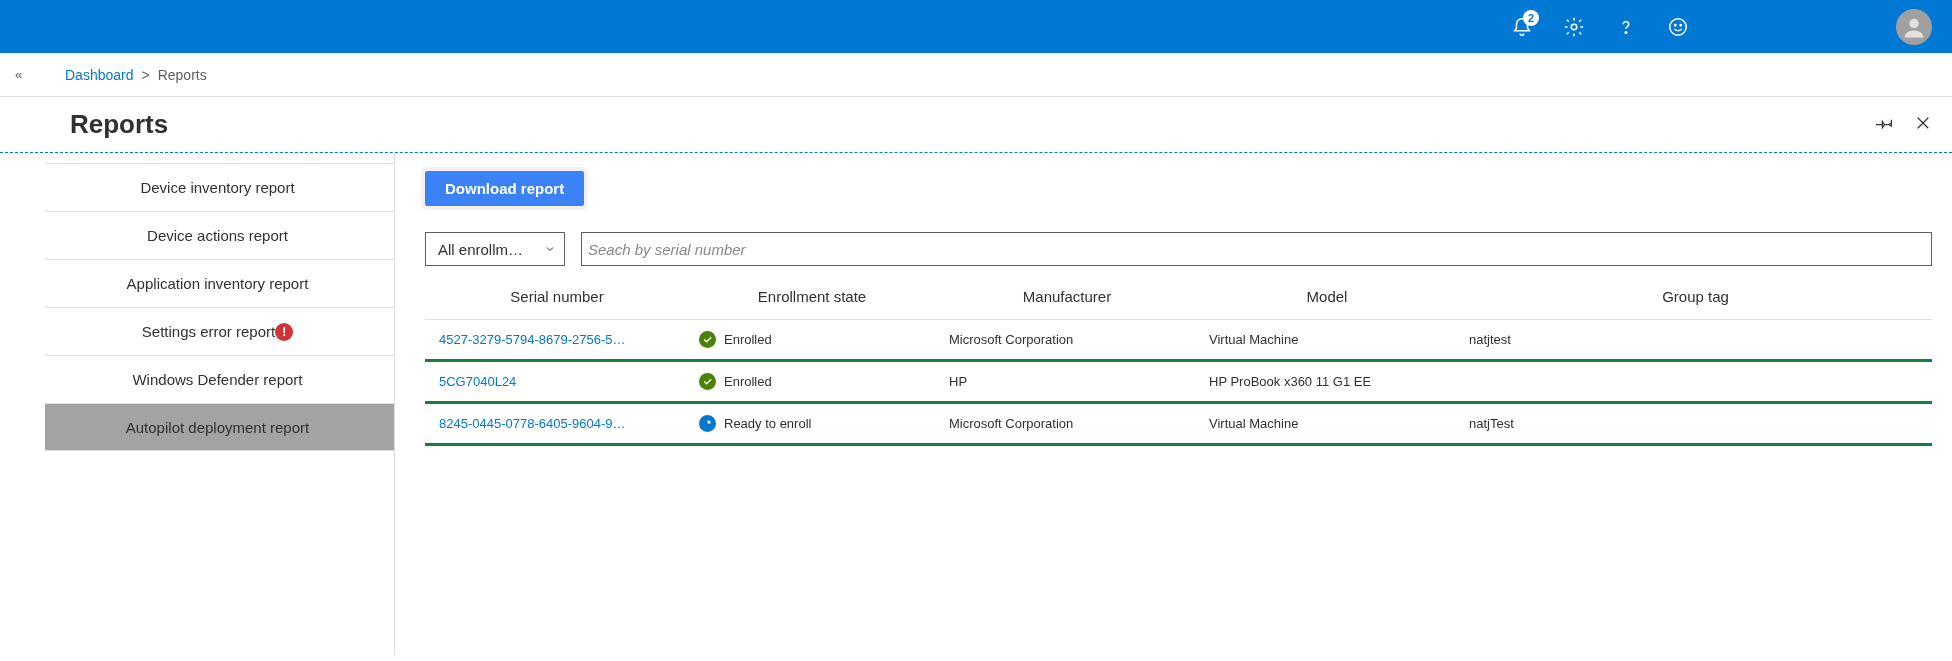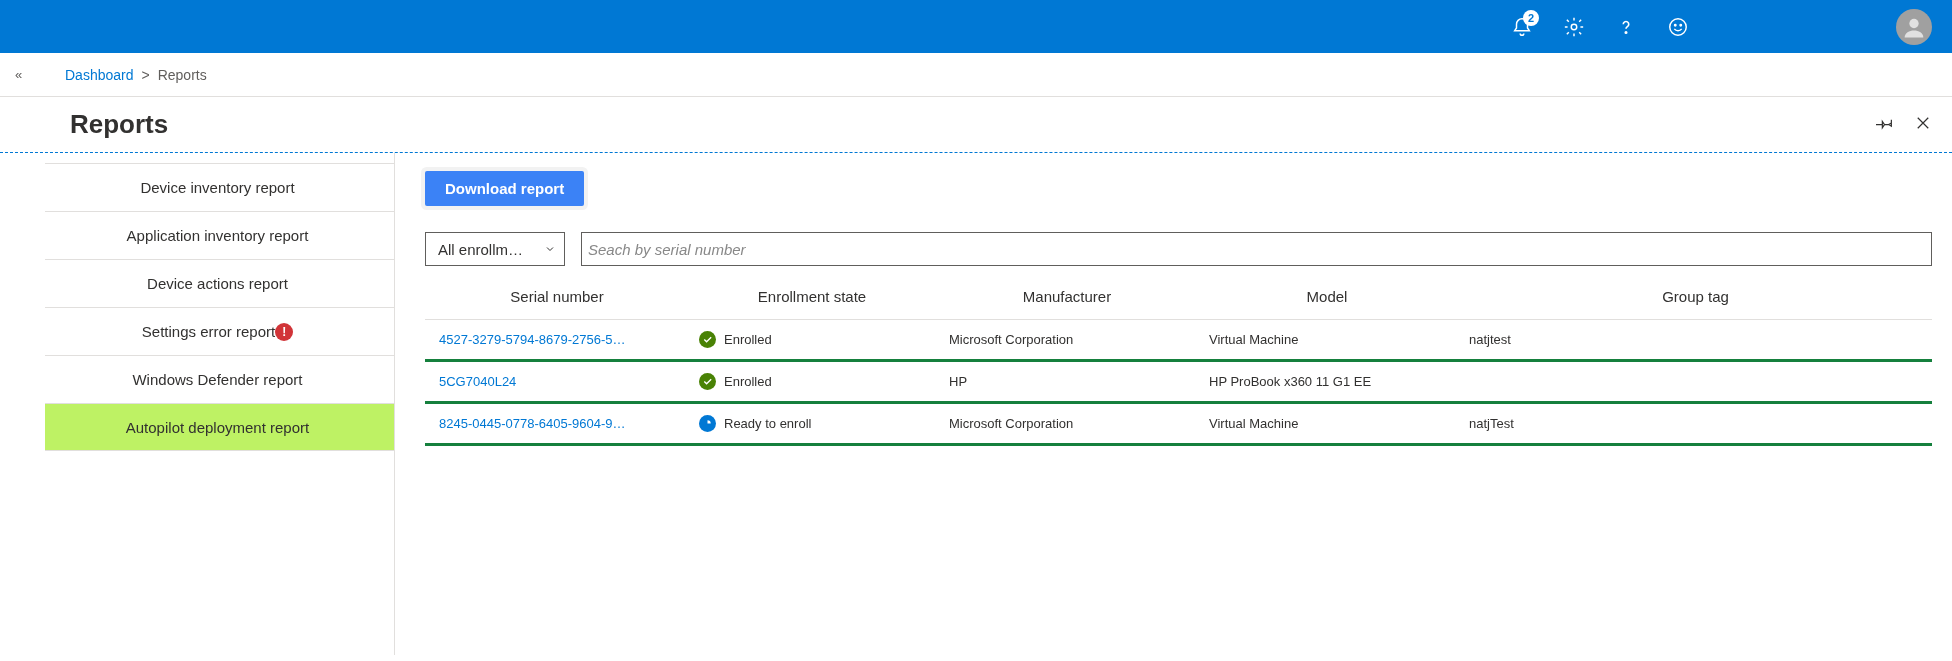--- a/index.html
+++ b/index.html
@@ -107,21 +107,21 @@
       display: flex;
       align-items: center;
       justify-content: center;
       padding: 0 14px 0 10px;
       height: 48px;
       border-top: 1px solid #e1dfdd;
       cursor: pointer;
       font-size: 15px;
     }
     .side-item:last-child { border-bottom: 1px solid #e1dfdd; }
-    .side-item.selected { background: #bef264; }
+    .side-item.selected { background: #a3a3a3; }
     .side-alert {
       width: 18px; height: 18px;
       border-radius: 50%;
       background: #d13438;
       color: #fff;
       font-weight: 700;
       font-size: 12px;
       display: flex; align-items: center; justify-content: center;
     }
 
@@ -258,24 +258,24 @@
     </span>
   </div>
 </div>
 
 <div class="content">
   <div class="sidebar" id="sidebar">
       <div class="side-item">
         <span>Device inventory report</span>
       </div>
       <div class="side-item">
+        <span>Device actions report</span>
+      </div>
+      <div class="side-item">
         <span>Application inventory report</span>
-      </div>
-      <div class="side-item">
-        <span>Device actions report</span>
       </div>
       <div class="side-item">
         <span>Settings error report</span>
         <span class="side-alert">!</span>
       </div>
       <div class="side-item">
         <span>Windows Defender report</span>
       </div>
       <div class="side-item selected">
         <span>Autopilot deployment report</span>

